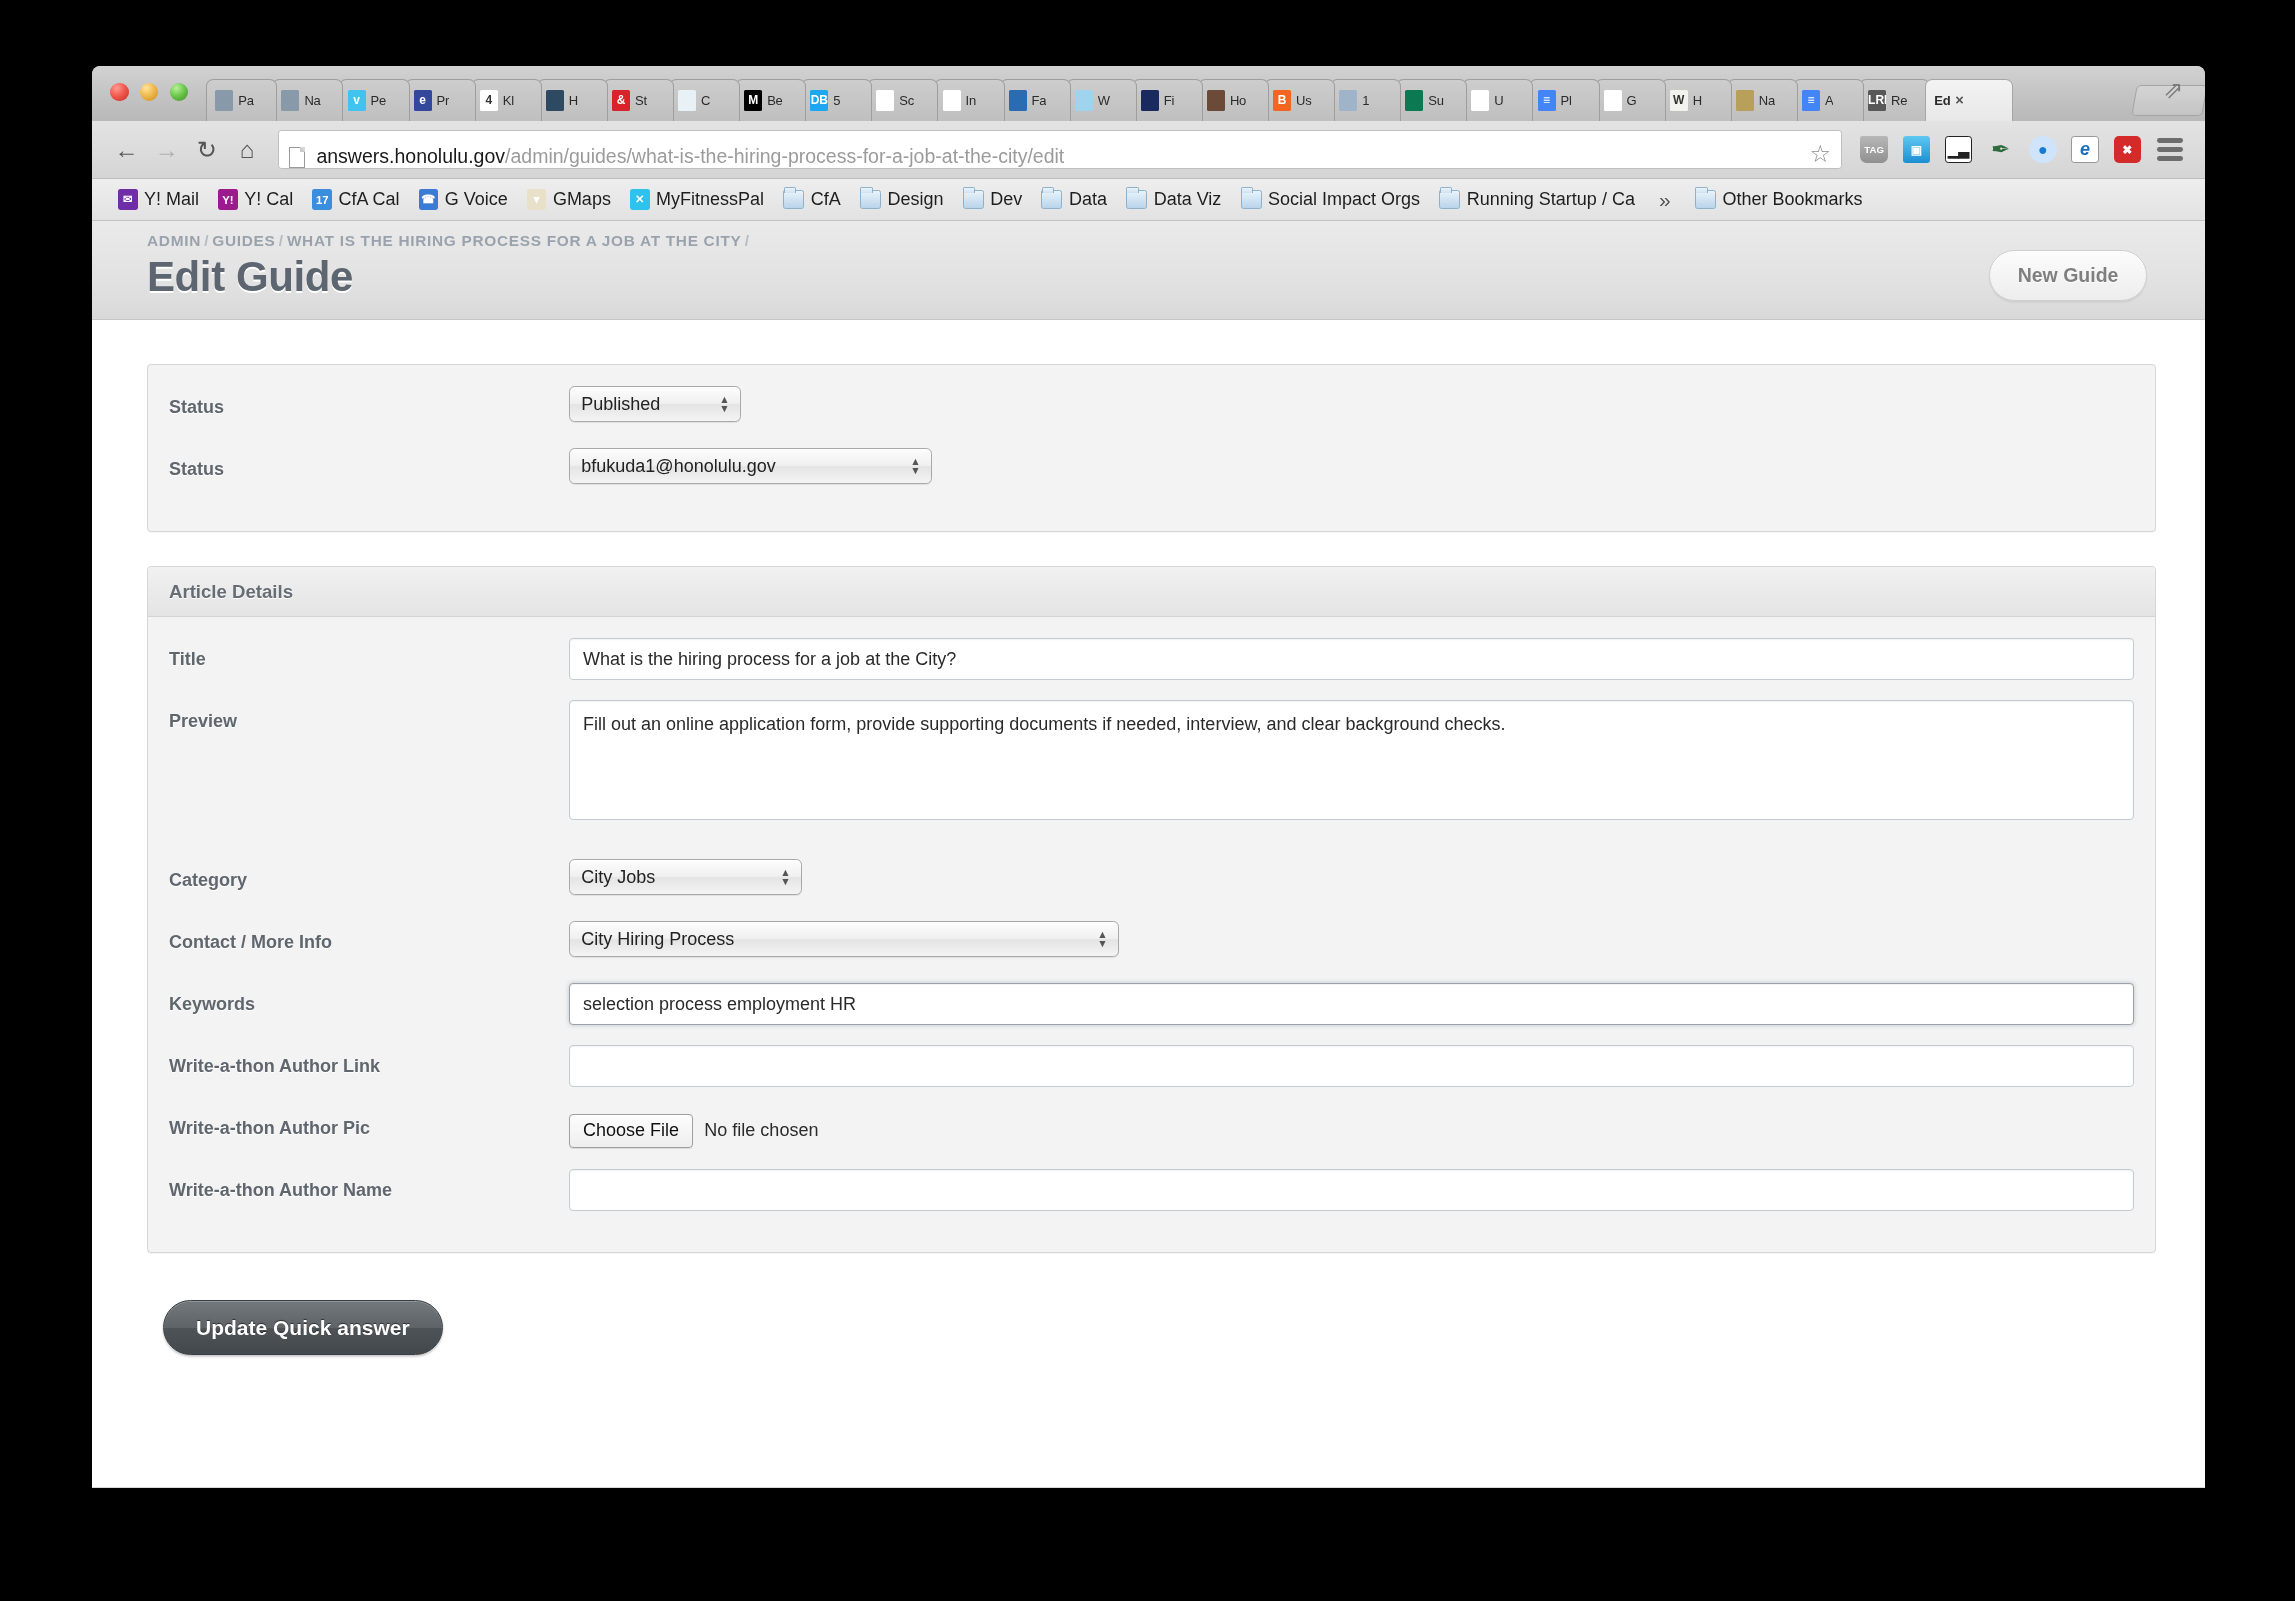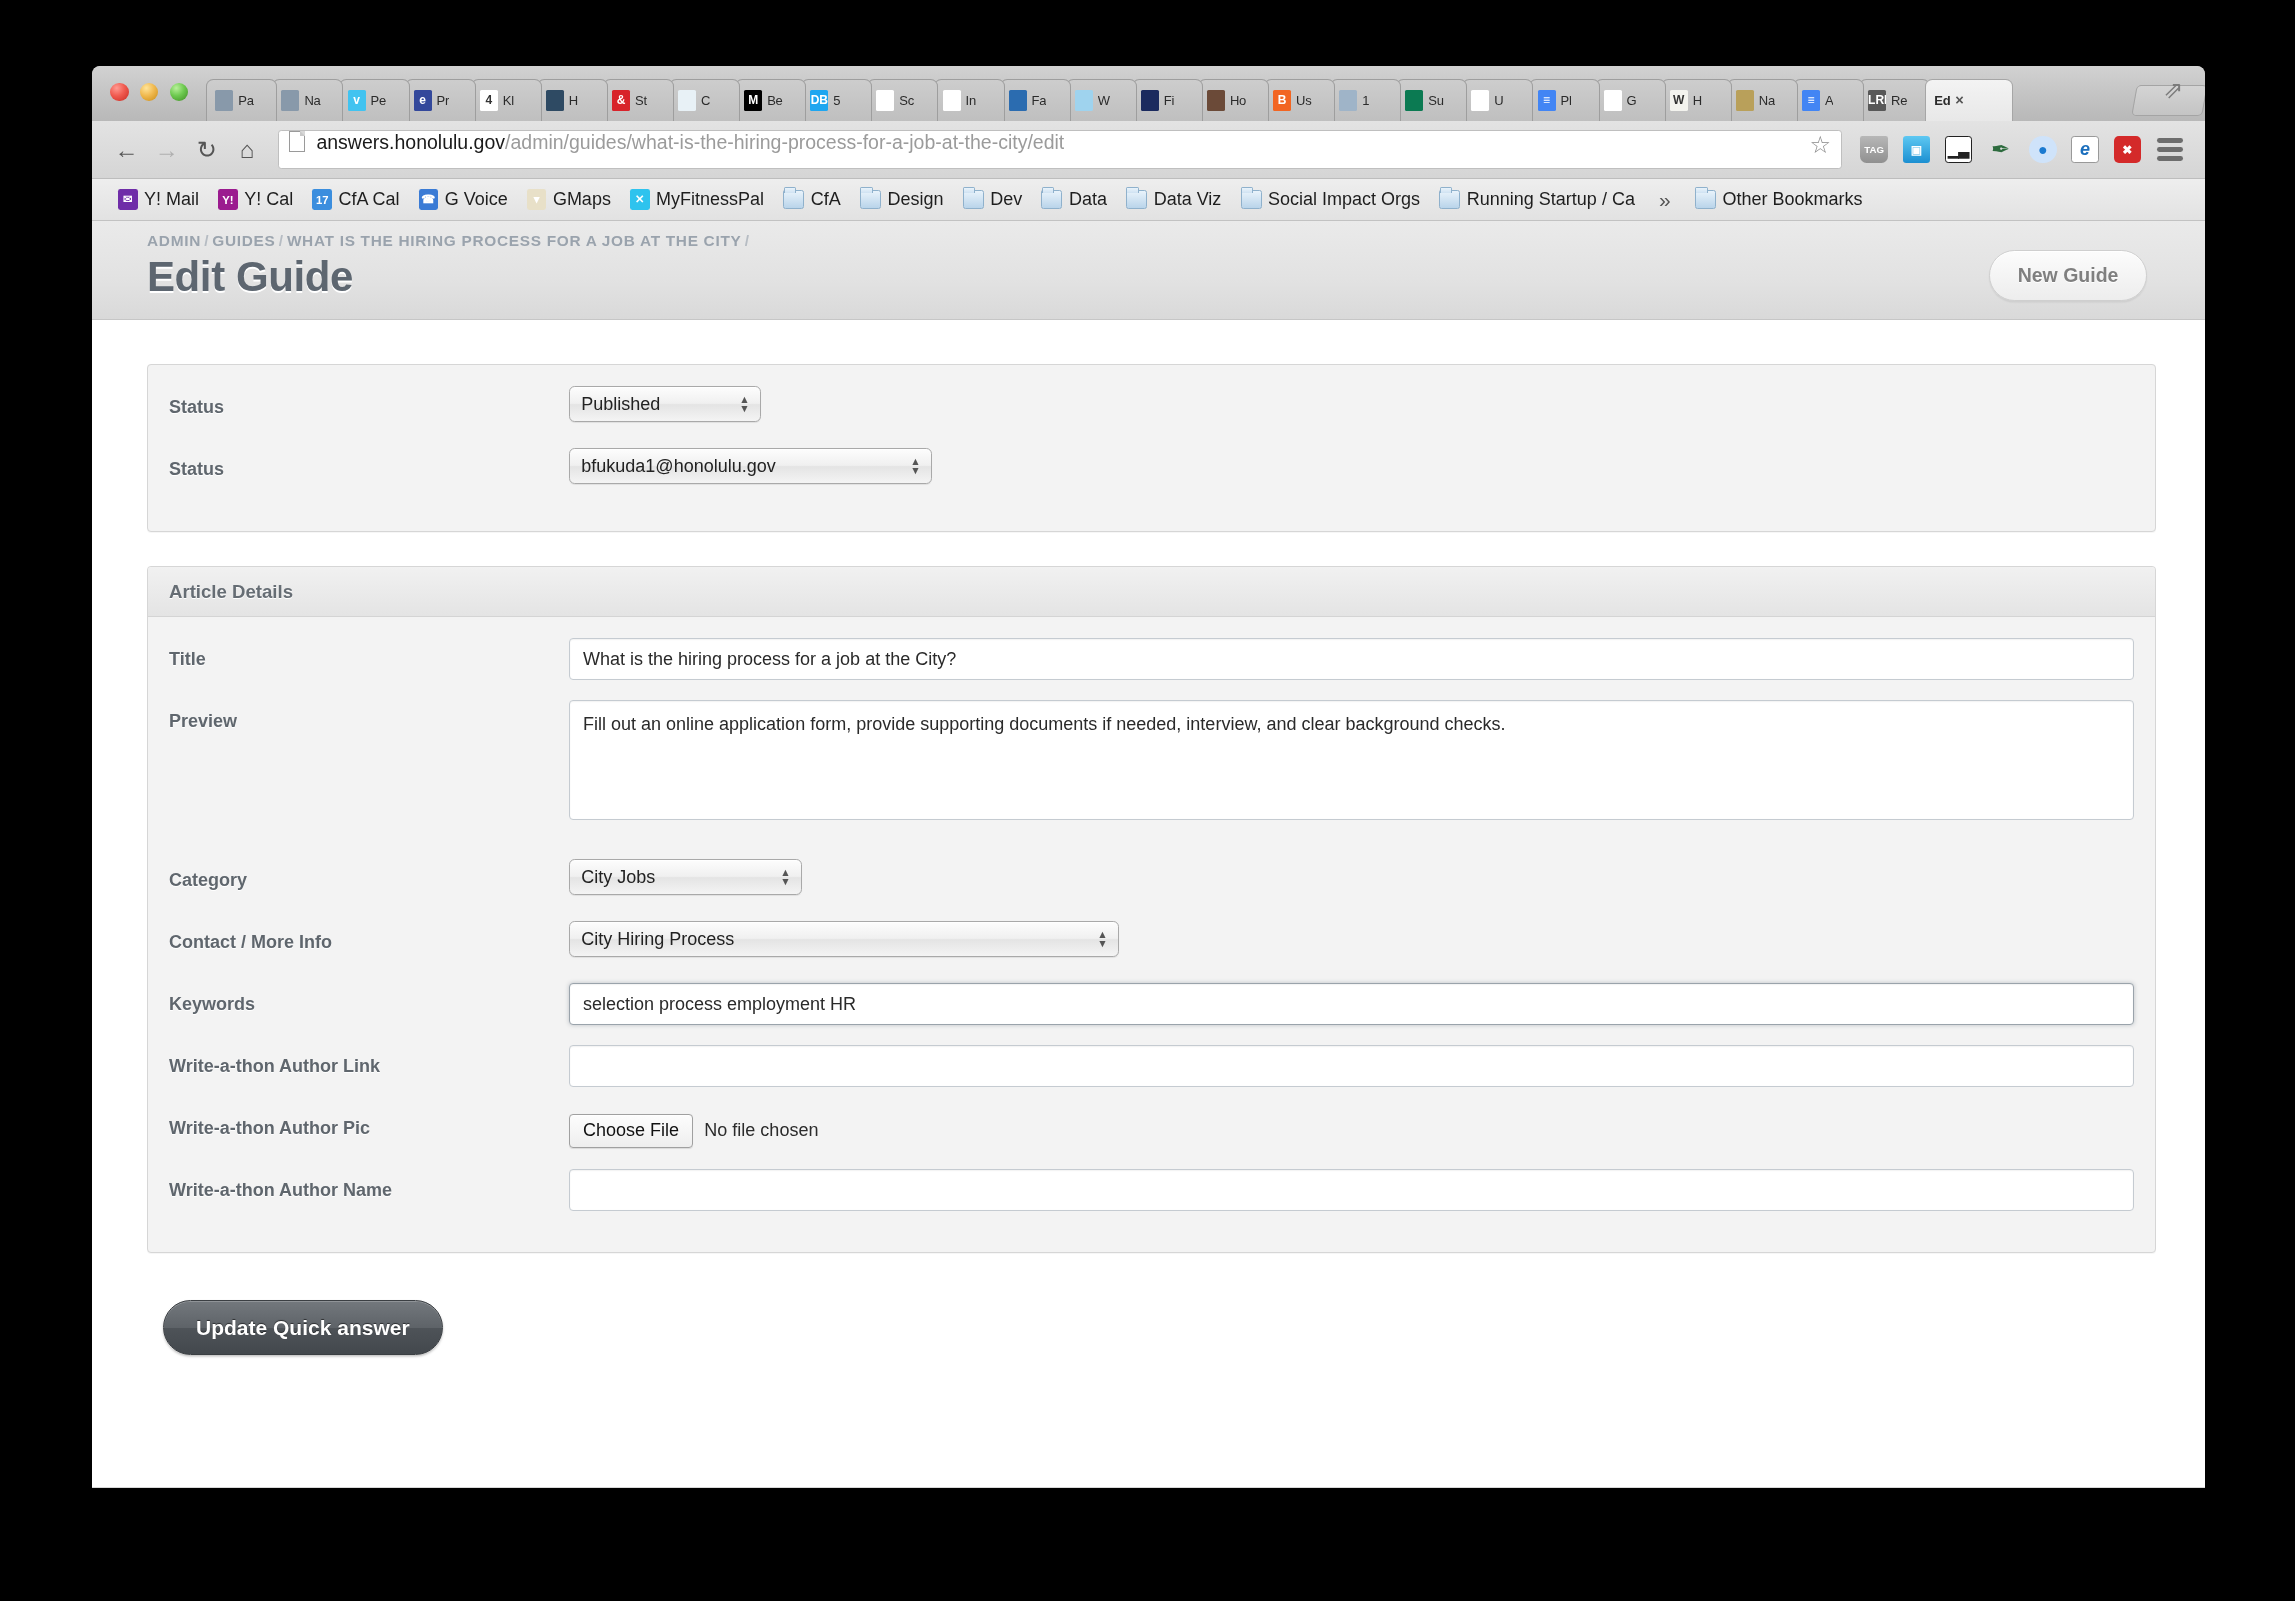--- a/index.html
+++ b/index.html
@@ -139,21 +139,21 @@
   }
   .nav-btn.dim { color: #b0b0b0; }
   #omnibox {
     flex: 1;
     height: 39px;
     margin: 0 9.7px;
     background: #fff;
     border: 0.8px solid #bfbfbf;
     border-radius: 3.2px;
     display: flex;
-    align-items: flex-start;
+    align-items: flex-end;
     padding: 0 9.7px;
     font-size: 19.5px;
     min-width: 0;
   }
   .page-doc-icon {
     width: 16px; height: 21px;
     border: 0.8px solid #9a9a9a;
     background: #fff;
     margin-right: 11.3px;
     position: relative;
@@ -630,21 +630,21 @@
       <div id="page-body">
 
         
         <div class="panel">
           <div class="panel-body">
 
             <div class="form-row">
               <div class="form-label">Status</div>
               <div class="form-field">
                 <span class="select-wrap">
-                  <select class="pretty" style="width:192px;">
+                  <select class="pretty" style="width:172px;">
                     <option>Published</option>
                   </select>
                   <span class="spin">
                       <i>▲</i>
                       <i>▼</i>
                     </span>
                 </span>
               </div>
             </div>
 

